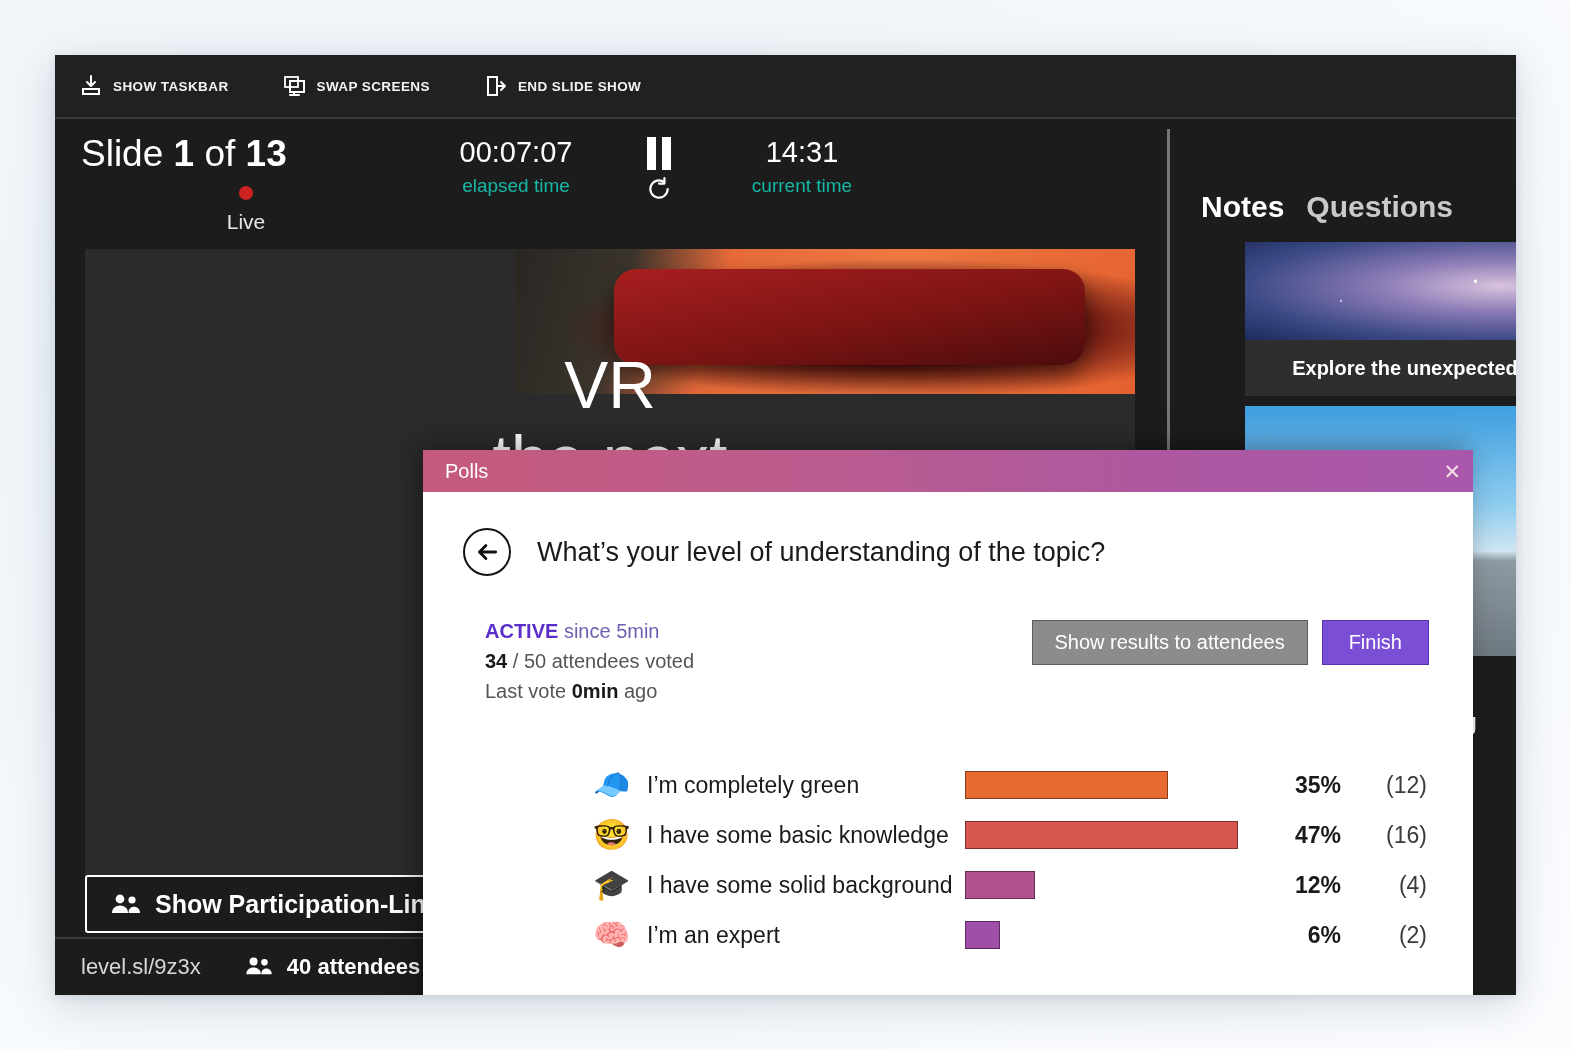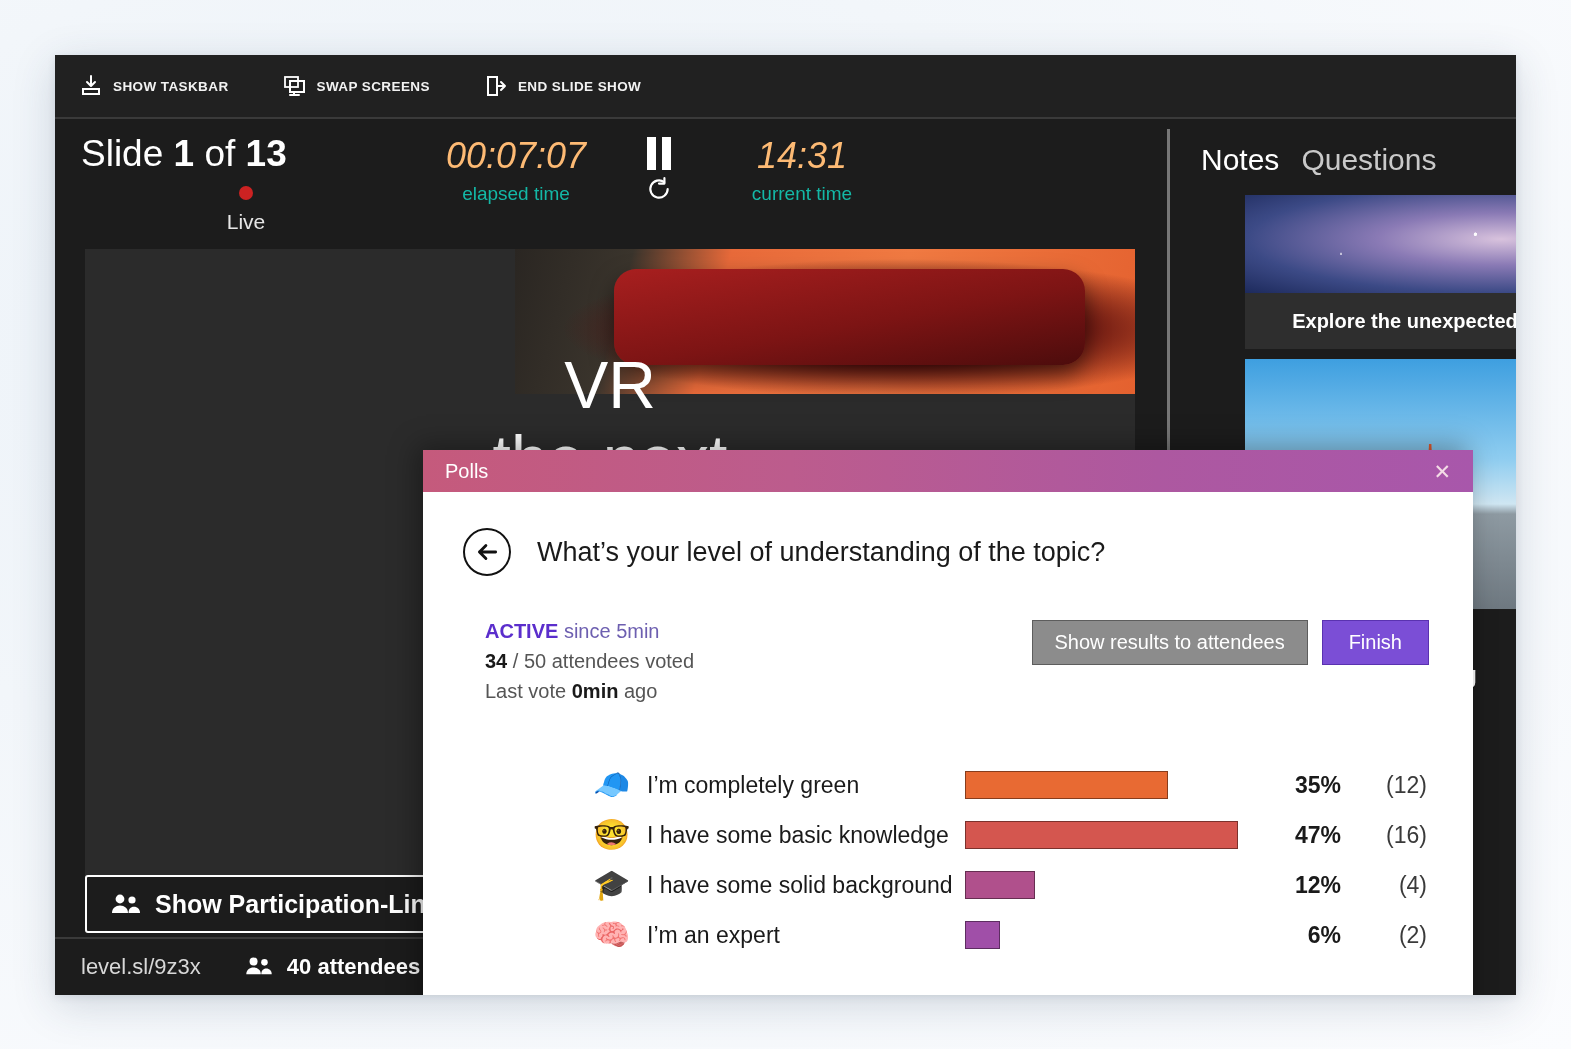--- a/index.html
+++ b/index.html
@@ -99,26 +99,25 @@
   .live-dot {
     width: 14px; height: 14px;
     border-radius: 50%;
     background: #cc2222;
     display: block;
   }
   .live-text { color: #e6e6e6; font-size: 21px; font-weight: 300; }
 
   .time-block { width: 210px; text-align: center; padding-top: 6px; }
   .time-block .tval {
-    color: #fdba74;
-    font-size: 36px;
+    color: #ffffff;
+    font-size: 29px;
     font-weight: 300;
     line-height: 1.05;
     white-space: nowrap;
-    font-style: italic;
   }
   .time-block .tlabel {
     color: #14b8a6;
     font-size: 19px;
     font-weight: 300;
     margin-top: 8px;
   }
 
   .timer-controls {
     width: 76px;
@@ -248,23 +247,24 @@
     padding: 22px 0 0 10px;
   }
   .notes-tabs {
     display: flex;
     gap: 22px;
     padding-left: 8px;
     margin-bottom: 18px;
   }
   .notes-tab {
     font-size: 30px;
-    font-weight: 400;
+    font-weight: 700;
     color: #ffffff;
     cursor: pointer;
+    margin-top: 47px;
   }
   .notes-tab.inactive { color: #c9c9c9; }
 
   .note-thumb {
     margin-left: 52px;
     width: 320px;
     overflow: hidden;
     text-align: right;
   }
   .thumb-galaxy {
@@ -320,21 +320,21 @@
     box-shadow: -6px -4px 26px rgba(0,0,0,0.35);
     overflow: hidden;
     z-index: 20;
   }
   .polls-titlebar {
     height: 42px;
     background: linear-gradient(90deg, #c55a7c 0%, #bc5c8d 35%, #ad58a0 70%, #a857ab 100%);
     display: flex;
     align-items: center;
     justify-content: space-between;
-    padding: 0 16px 0 22px;
+    padding: 0 6px 0 22px;
   }
   .polls-title {
     color: #ffffff;
     font-size: 20px;
     font-weight: 300;
   }
   .polls-close {
     color: #f4dce6;
     font-size: 21px;
     line-height: 1;

